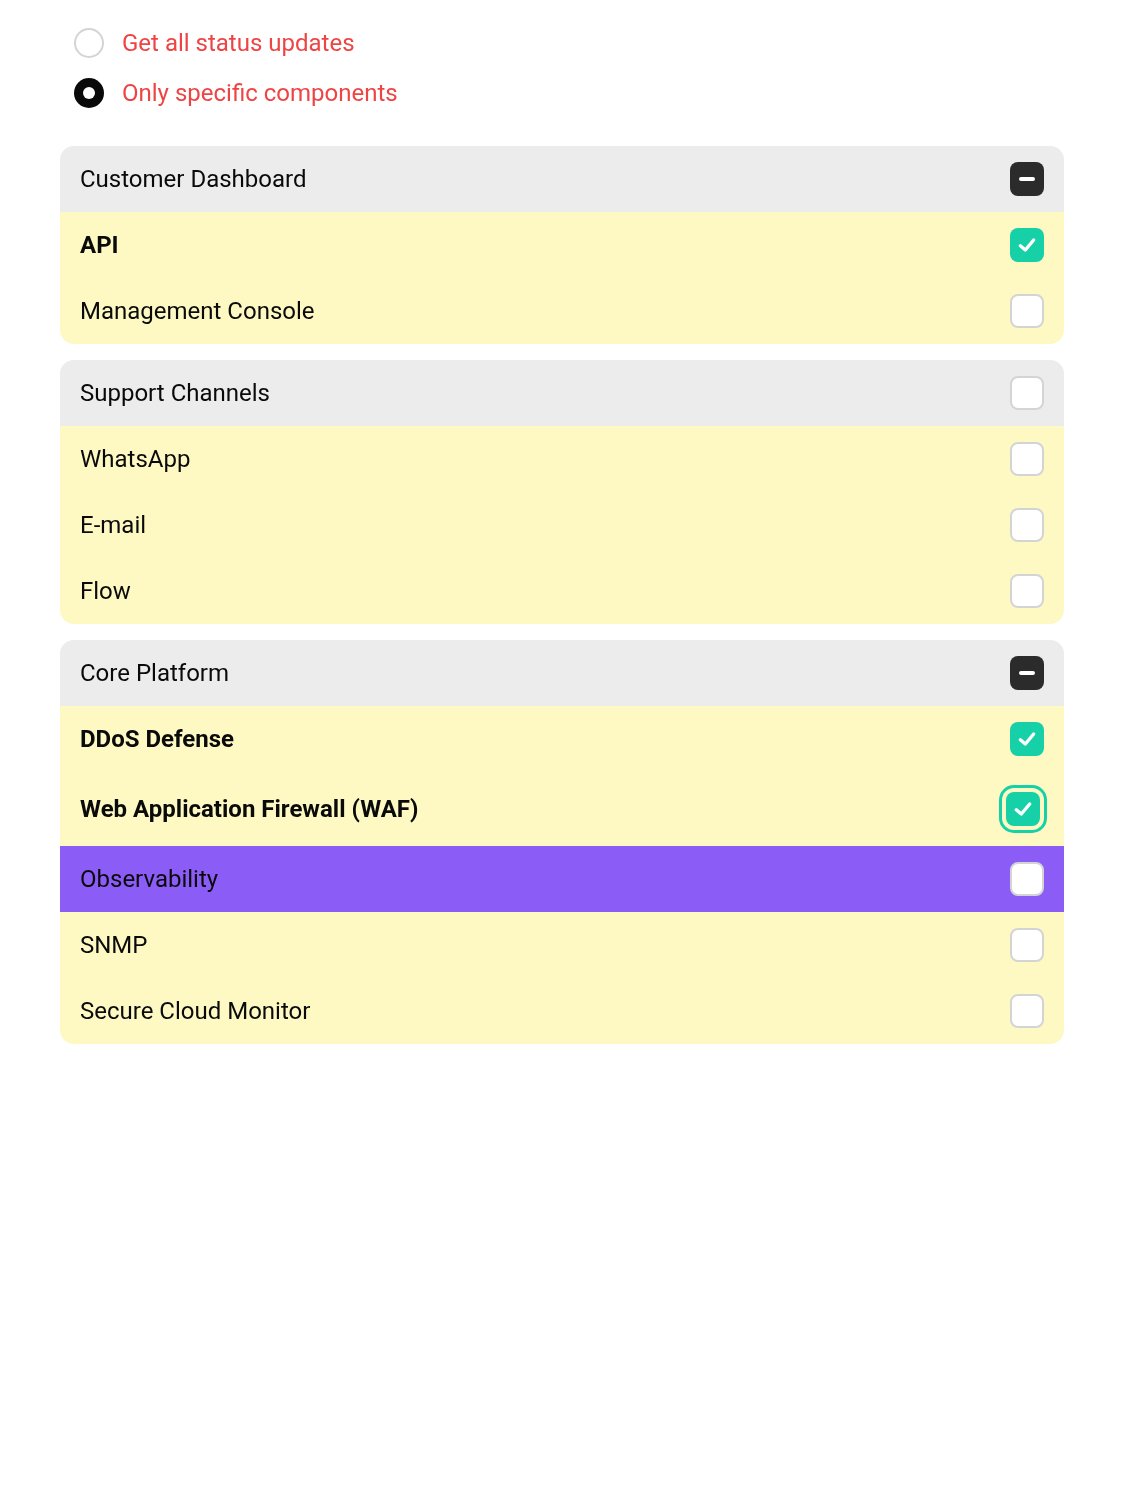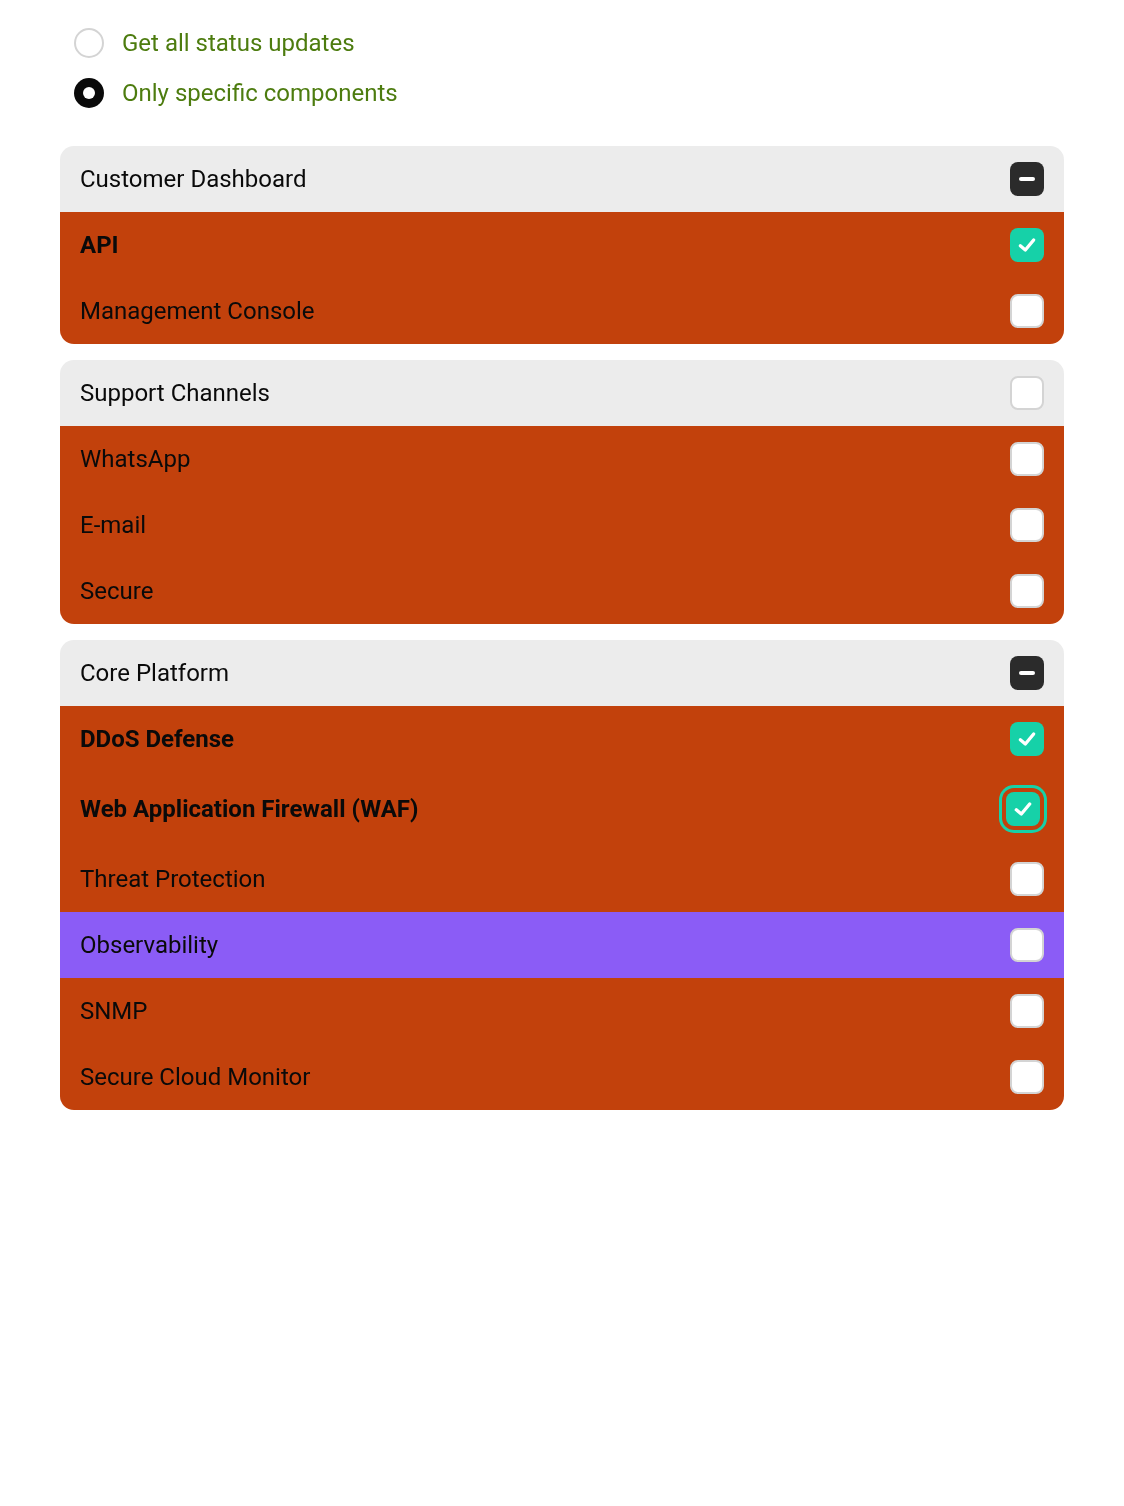--- a/index.html
+++ b/index.html
@@ -42,21 +42,21 @@
     position: absolute;
     top: 50%; left: 50%;
     width: 12px; height: 12px;
     background: #ffffff;
     border-radius: 50%;
     transform: translate(-50%,-50%);
   }
   .radio-label {
     font-size: 24px;
     font-weight: 400;
-    color: #4d7c0f;
+    color: #ef4444;
   }
 
   
   .groups {
     margin-top: 28px;
     display: flex;
     flex-direction: column;
     gap: 16px;
   }
   .group {
@@ -68,21 +68,21 @@
     align-items: center;
     justify-content: space-between;
     padding: 16px 20px;
     min-height: 65px;
   }
   .row-header {
     background: #ececec;
     justify-content: space-between;
   }
   .row-item {
-    background: #c2410c;
+    background: #fef9c3;
   }
   .row-item.hover {
     background: #8b5cf6;
   }
   .row-label {
     font-size: 24px;
     font-weight: 400;
     color: #0a0a0a;
   }
   .row-label.bold {
@@ -169,21 +169,21 @@
         </div>
         <div class="row row-item">
           <span class="row-label">WhatsApp</span>
           <span class="box empty"></span>
         </div>
         <div class="row row-item">
           <span class="row-label">E-mail</span>
           <span class="box empty"></span>
         </div>
         <div class="row row-item">
-          <span class="row-label">Secure</span>
+          <span class="row-label">Flow</span>
           <span class="box empty"></span>
         </div>
       </div>
       <div class="group">
         <div class="row row-header">
           <span class="row-label">Core Platform</span>
           <span class="box indet"></span>
         </div>
         <div class="row row-item">
           <span class="row-label bold">DDoS Defense</span>
@@ -196,24 +196,20 @@
         <div class="row row-item">
           <span class="row-label bold">Web Application Firewall (WAF)</span>
           <span class="focus-ring">
             <span class="box checked">
               <svg viewBox="0 0 24 24">
                 <polyline points="4 13 10 18 20 6" stroke-linecap="round" stroke-linejoin="round"></polyline>
               </svg>
             </span>
           </span>
         </div>
-        <div class="row row-item">
-          <span class="row-label">Threat Protection</span>
-          <span class="box empty"></span>
-        </div>
         <div class="row row-item hover">
           <span class="row-label">Observability</span>
           <span class="box empty"></span>
         </div>
         <div class="row row-item">
           <span class="row-label">SNMP</span>
           <span class="box empty"></span>
         </div>
         <div class="row row-item">
           <span class="row-label">Secure Cloud Monitor</span>

